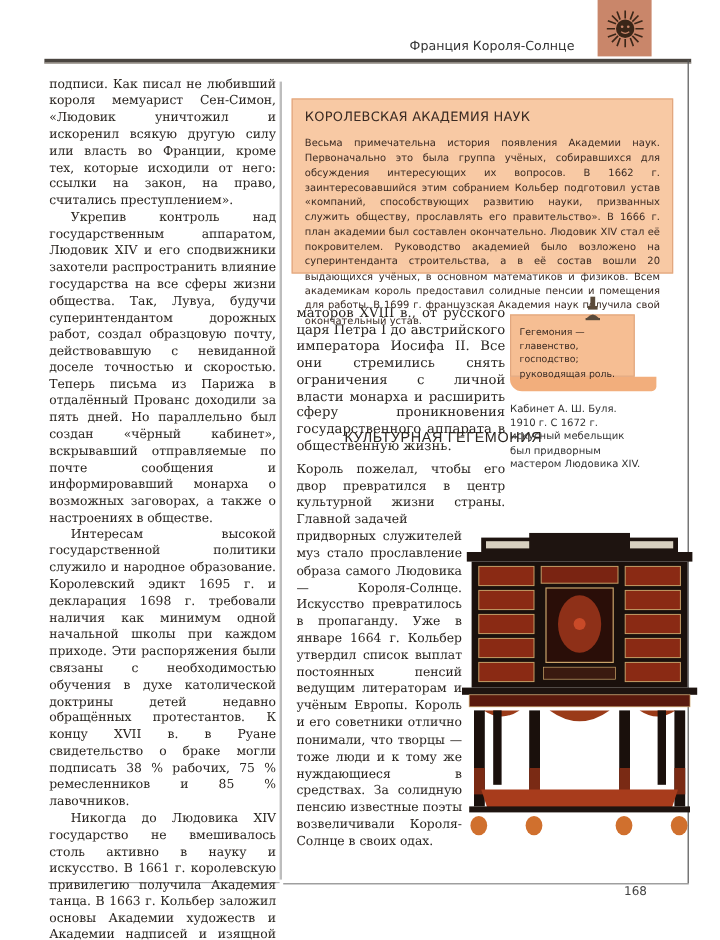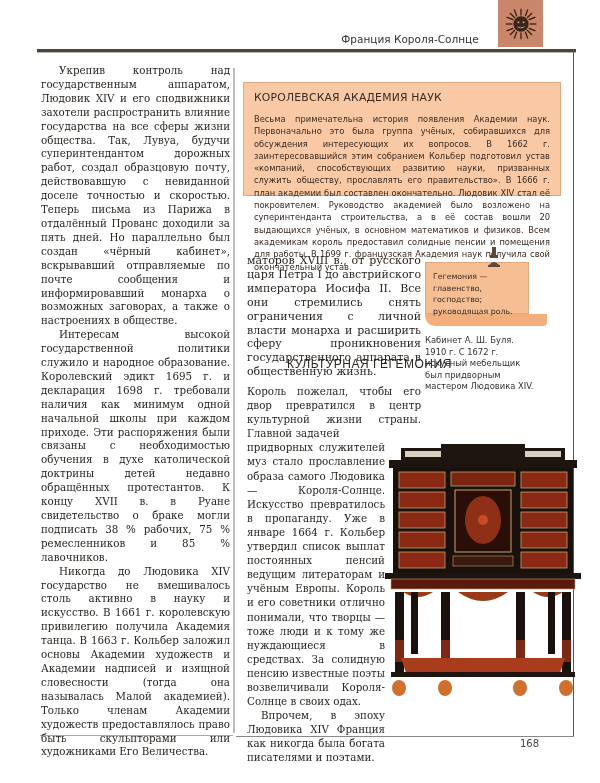--- a/index.html
+++ b/index.html
@@ -17,21 +17,21 @@
   .left-vline { left:233px; top:68px; width:2px; height:665px; background:#bdbdbd; }
   .left-bottom { left:40px; top:735px; width:193px; height:1px; background:#aaa; }
 
   
   .col { font-size:10.3px; line-height:13.9px; text-align:justify; }
   .col p { margin:0; text-indent:0; }
   .col p.ind { text-indent:18px; }
   .left-col { left:41px; top:64px; width:189px; }
 
   
-  .aside-box { left:243px; top:82px; width:318px; height:114px; background:#f8c9a4; border:1px solid #e2a77f; box-sizing:border-box; padding:8px 10px 6px 10px; font-family:"DejaVu Sans", sans-serif; }
+  .aside-box { left:243px; top:82px; width:318px; height:146px; background:#f8c9a4; border:1px solid #e2a77f; box-sizing:border-box; padding:8px 10px 6px 10px; font-family:"DejaVu Sans", sans-serif; }
   .aside-title { font-size:10.8px; color:#3a2a22; letter-spacing:0.2px; margin-bottom:9px; }
   .aside-text { font-size:8.3px; line-height:12.3px; color:#3a2a22; text-align:justify; }
 
   .mid-col { left:247px; top:254px; width:174px; font-size:11px; line-height:13.9px; text-align:justify; }
   .section-title { left:247px; top:357px; font-family:Liberation Sans, sans-serif; font-size:12px; letter-spacing:0.5px; color:#2a2520;margin-left:40px; }
   .mid-col2 { left:247px; top:384px; width:174px; font-size:10.3px; line-height:14.1px; text-align:justify; }
   .mid-col2 .narrow { width:138px; }
 
   
   .note { left:425px; top:262px; width:104px; height:52px; background:#f6be93; border:1px solid #e2a77f; box-sizing:border-box; padding:8px 6px 0 7px; font-family:"DejaVu Sans", sans-serif; font-size:7.8px; line-height:11.5px; color:#3a2a22; }
@@ -78,37 +78,37 @@
 </div>
 <div class="abs header-title">Франция Короля-Солнце</div>
 <div class="abs header-rule"></div>
 
 <div class="abs left-vline"></div>
 <div class="abs left-bottom"></div>
 <div class="abs right-vline"></div>
 <div class="abs bottom-hline"></div>
 
 <div class="abs col left-col">
+  <p>подписи. Как писал не любивший короля мемуарист Сен-Симон, «Людовик уничтожил и искоренил всякую другую силу или власть во Франции, кроме тех, которые исходили от него: ссылки на закон, на право, считались преступлением».</p>
   <p class="ind">Укрепив контроль над государственным аппаратом, Людовик XIV и его сподвижники захотели распространить влияние государства на все сферы жизни общества. Так, Лувуа, будучи суперинтендантом дорожных работ, создал образцовую почту, действовавшую с невиданной доселе точностью и скоростью. Теперь письма из Парижа в отдалённый Прованс доходили за пять дней. Но параллельно был создан «чёрный кабинет», вскрывавший отправляемые по почте сообщения и информировавший монарха о возможных заговорах, а также о настроениях в обществе.</p>
   <p class="ind">Интересам высокой государственной политики служило и народное образование. Королевский эдикт 1695 г. и декларация 1698 г. требовали наличия как минимум одной начальной школы при каждом приходе. Эти распоряжения были связаны с необходимостью обучения в духе католической доктрины детей недавно обращённых протестантов. К концу XVII в. в Руане свидетельство о браке могли подписать 38 % рабочих, 75 % ремесленников и 85 % лавочников.</p>
   <p class="ind">Никогда до Людовика XIV государство не вмешивалось столь активно в науку и искусство. В 1661 г. королевскую привилегию получила Академия танца. В 1663 г. Кольбер заложил основы Академии художеств и Академии надписей и изящной словесности (тогда она называлась Малой академией). Только членам Академии художеств предоставлялось право быть скульпторами или художниками Его Величества.</p>
 
 </div>
 
 <div class="abs aside-box">
   <div class="aside-title">КОРОЛЕВСКАЯ АКАДЕМИЯ НАУК</div>
   <div class="aside-text">Весьма примечательна история появления Академии наук. Первоначально это была группа учёных, собиравшихся для обсуждения интересующих их вопросов. В 1662 г. заинтересовавшийся этим собранием Кольбер подготовил устав «компаний, способствующих развитию науки, призванных служить обществу, прославлять его правительство». В 1666 г. план академии был составлен окончательно. Людовик XIV стал её покровителем. Руководство академией было возложено на суперинтенданта строительства, а в её состав вошли 20 выдающихся учёных, в основном математиков и физиков. Всем академикам король предоставил солидные пенсии и помещения для работы. В 1699 г. французская Академия наук получила свой окончательный устав.</div>
 </div>
 
 <div class="abs mid-col">маторов XVIII в., от русского царя Петра I до австрийского императора Иосифа II. Все они стремились снять ограничения с личной власти монарха и расширить сферу проникновения государственного аппарата в общественную жизнь.</div>
 <div class="abs section-title">КУЛЬТУРНАЯ ГЕГЕМОНИЯ</div>
 <div class="abs mid-col2">
   <p style="margin:0;">Король пожелал, чтобы его двор превратился в центр культурной жизни страны. Главной задачей</p>
   <p class="narrow" style="margin:0;">придворных служителей муз стало прославление образа самого Людовика — Короля-Солнце. Искусство превратилось в пропаганду. Уже в январе 1664 г. Кольбер утвердил список выплат постоянных пенсий ведущим литераторам и учёным Европы. Король и его советники отлично понимали, что творцы — тоже люди и к тому же нуждающиеся в средствах. За солидную пенсию известные поэты возвеличивали Короля-Солнце в своих одах.</p>
-  <p class="narrow" style="margin:0; text-indent:14px;">Впрочем, в эпоху Людовика XIV Франция как никогда была богата писателями и поэтами.</p>
 </div>
 
 <div class="abs note-tail"></div>
 <div class="abs note">
   <span>Гегемония — главенство, господство; руководящая роль.</span>
 </div>
 <svg class="abs note-icon" viewBox="0 0 14 20">
   <rect x="5" y="0" width="4" height="8" fill="#5a4a3a"></rect>
   <rect x="3" y="8" width="8" height="3" fill="#5a4a3a"></rect>
   <path d="M2 18 Q7 12 12 18 Z" fill="#5a4a3a"></path>

